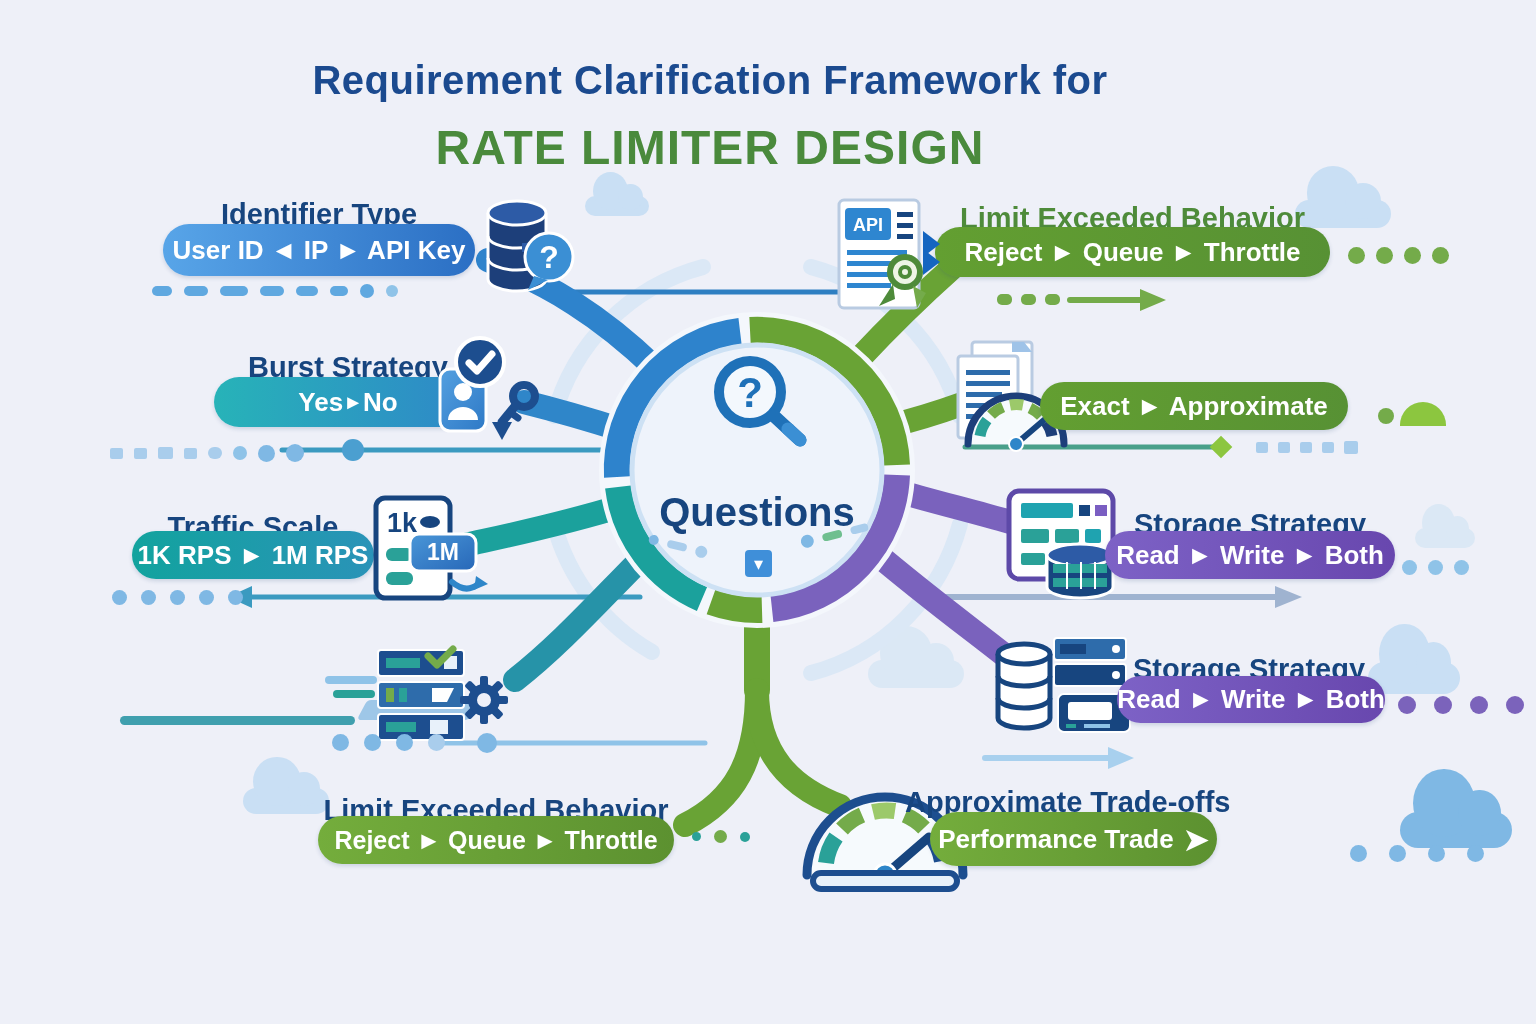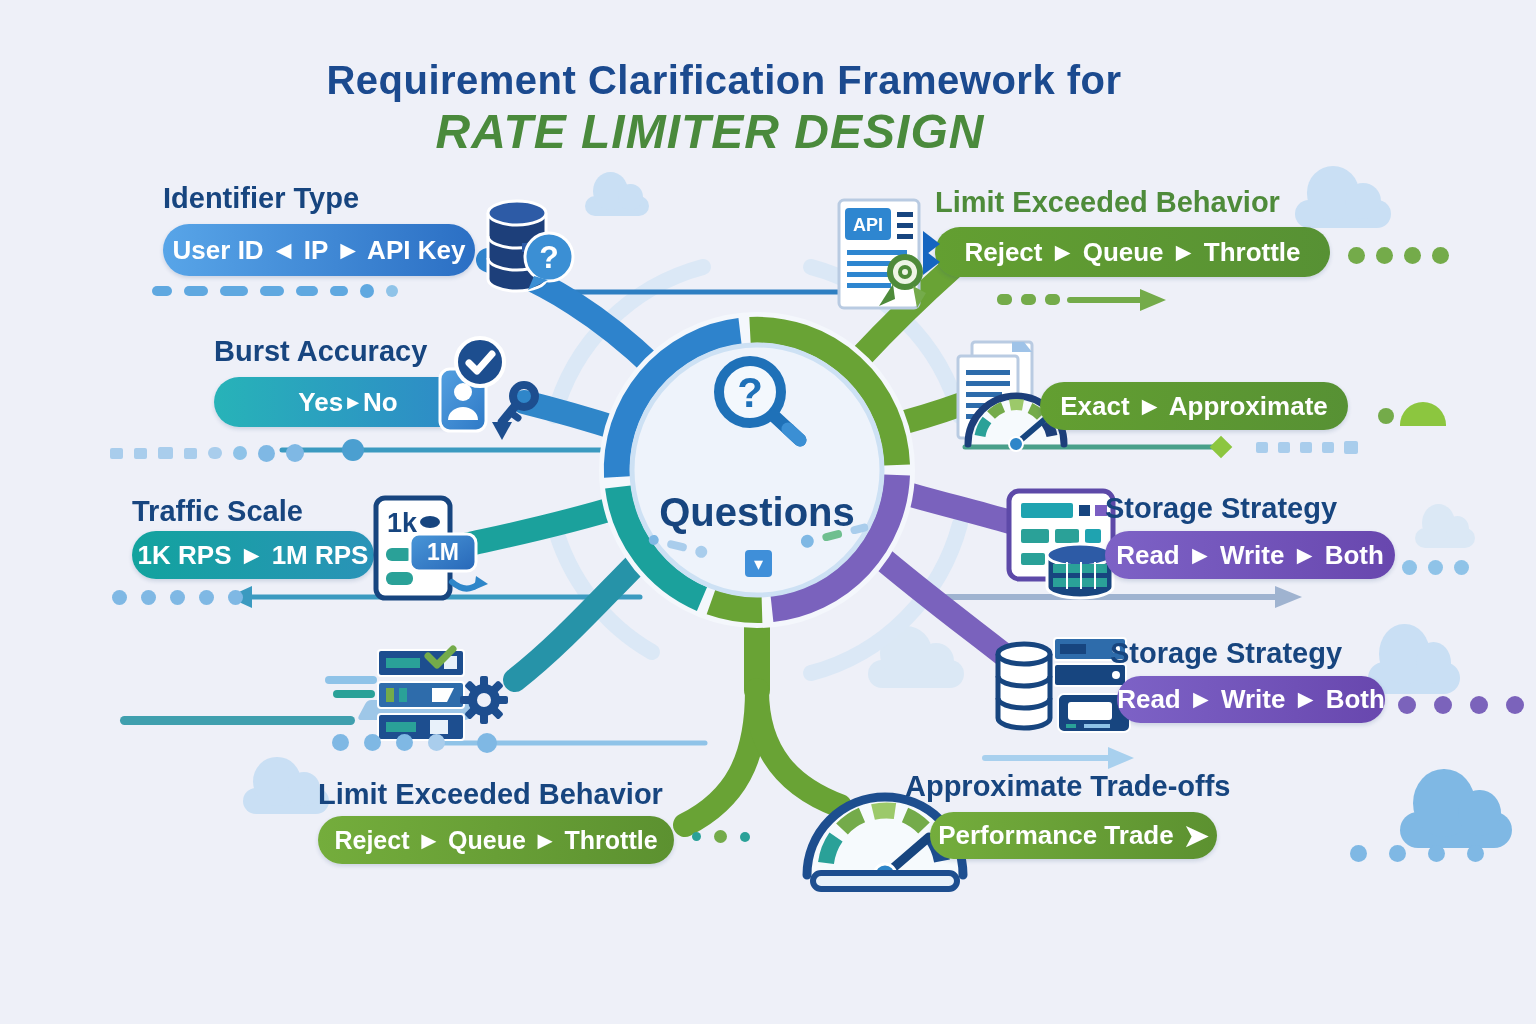--- a/index.html
+++ b/index.html
@@ -1,21 +1,21 @@
 <!DOCTYPE html>
 <html><head>
 <meta charset="utf-8">
 <style>
   html,body{margin:0;padding:0;}
   .stage{position:relative;width:1536px;height:1024px;background:#eef0f8;overflow:hidden;
          font-family:"Liberation Sans",sans-serif;}
   .abs{position:absolute;}
   .title1{font-size:40px;font-weight:800;color:#1b4a8f;text-align:center;letter-spacing:.5px;}
   .title2{font-size:48px;font-weight:800;color:#4a8a3c;text-align:center;letter-spacing:1px;}
-  .h{font-size:29px;font-weight:800;color:#17457f;white-space:nowrap;}
+  .h{font-size:29px;font-weight:800;color:#17457f;text-align:center;white-space:nowrap;margin-top:16px;}
   .h.green{color:#4e8b3a;}
   .h2line{font-size:30px;font-weight:800;color:#17457f;text-align:center;line-height:34px;}
   .pill{display:flex;align-items:center;justify-content:center;color:#fff;font-weight:800;
         font-size:26px;border-radius:27px;white-space:nowrap;box-shadow:0 2px 4px rgba(40,70,120,.18);}
   .pill-blue{background:linear-gradient(90deg,#58a5e8,#2b6fc4);}
   .pill-tealblue{background:linear-gradient(90deg,#27b3b8,#2f86c9);}
   .pill-teal{background:linear-gradient(90deg,#12a39e,#2a93b8);}
   .pill-green{background:linear-gradient(90deg,#74ad3c,#5c9130);}
   .pill-green2{background:linear-gradient(90deg,#639f31,#579134);}
   .pill-purple{background:linear-gradient(90deg,#7d62c6,#6847ae);}
@@ -97,22 +97,22 @@
         <path d="M 740 331 A 140 140 0 0 0 617 477" stroke="#2e83cc"></path>
         <path d="M 618 487 A 140 140 0 0 0 702 599" stroke="#1ba19c"></path>
         <path d="M 711 602 A 140 140 0 0 0 762 610" stroke="#69a335"></path>
         <path d="M 772 609 A 140 140 0 0 0 897 475" stroke="#7a62bd"></path>
         <path d="M 897 465 A 140 140 0 0 0 750 330" stroke="#69a335"></path>
       </g>
       <circle cx="757" cy="470" r="125" fill="#eef3fb" stroke="#cde1f4" stroke-width="5"></circle>
     </g>
   </svg>
 
-  <div class="abs title1" style="left:149px;top:58px;width:1150px;">Requirement Clarification Framework for</div>
-  <div class="abs title2" style="left:135px;top:104px;width:1150px;font-style:italic;">RATE LIMITER DESIGN</div>
+  <div class="abs title1" style="left:135px;top:58px;width:1150px;">Requirement Clarification Framework for</div>
+  <div class="abs title2" style="left:135px;top:120px;width:1150px;">RATE LIMITER DESIGN</div>
 
   <svg class="abs" style="left:700px;top:352px;" width="120" height="104" viewBox="0 0 120 104">
     <circle cx="50" cy="40" r="31" fill="#f3f8fd" stroke="#1f71b8" stroke-width="10"></circle>
     <text x="50" y="55" text-anchor="middle" font-size="42" font-weight="bold" fill="#1f71b8" font-family="Liberation Sans, sans-serif">?</text>
     <line x1="74" y1="64" x2="100" y2="88" stroke="#1f71b8" stroke-width="13" stroke-linecap="round"></line>
     <line x1="88" y1="77" x2="100" y2="88" stroke="#3b8fd4" stroke-width="13" stroke-linecap="round"></line>
   </svg>
   <div class="abs centerText" style="left:607px;top:490px;width:300px;">Questions</div>
   <div class="abs dotrow" style="left:648px;top:540px;gap:9px;transform:rotate(14deg);">
     <i style="width:10px;height:10px;"></i>
@@ -148,21 +148,21 @@
     <i class="dash" style="width:20px;height:10px;"></i>
     <i class="dash" style="width:24px;height:10px;"></i>
     <i class="dash" style="width:28px;height:10px;"></i>
     <i class="dash" style="width:24px;height:10px;"></i>
     <i class="dash" style="width:22px;height:10px;"></i>
     <i class="dash" style="width:18px;height:10px;"></i>
     <i style="width:14px;height:14px;background:#5fa8e0;"></i>
     <i style="width:12px;height:12px;background:#8fc3e8;"></i>
   </div>
 
-  <div class="abs h" style="left:214px;top:335px;width:268px;">Burst Accuracy</div>
+  <div class="abs h" style="left:214px;top:335px;width:268px;">Burst Strategy</div>
   <div class="abs pill pill-tealblue" style="left:214px;top:377px;width:268px;height:50px;justify-content:center;">
     <span>Yes</span>
     <span style="font-size:20px;">►</span>
     <span>No</span>
   </div>
   <svg class="abs" style="left:437px;top:366px;" width="52" height="68" viewBox="0 0 52 68">
     <defs>
         <linearGradient id="gcard" x1="0" y1="0" x2="1" y2="1">
       <stop offset="0" stop-color="#54a0e0"></stop>
           <stop offset="1" stop-color="#2e79c6"></stop>
@@ -406,21 +406,21 @@
       <path d="M47 54 A58 58 0 0 1 67 40" stroke="#74ab4a"></path>
       <path d="M78 37 A58 58 0 0 1 100 36" stroke="#9cc96a"></path>
       <path d="M110 40 A58 58 0 0 1 129 53" stroke="#74ab4a"></path>
       <path d="M136 61 A58 58 0 0 1 147 86" stroke="#1d4e8f"></path>
     </g>
     <line x1="90" y1="100" x2="134" y2="62" stroke="#17457f" stroke-width="9" stroke-linecap="round"></line>
     <circle cx="90" cy="100" r="11" fill="#2e86c9" stroke="#fff" stroke-width="3"></circle>
     <rect x="18" y="98" width="144" height="16" rx="8" fill="#e8f1fa" stroke="#1d4e8f" stroke-width="6"></rect>
   </svg>
   <div class="abs h" style="left:905px;top:770px;width:310px;">Approximate Trade-offs</div>
-  <div class="abs pill pill-green" style="left:930px;top:812px;width:287px;height:47px;gap:10px;">
+  <div class="abs pill pill-green" style="left:930px;top:812px;width:287px;height:54px;gap:10px;">
     <span>Performance Trade</span>
     <span style="font-size:30px;">➤</span>
   </div>
   <div class="abs dotrow" style="left:1350px;top:845px;gap:22px;">
     <i style="width:17px;height:17px;"></i>
     <i style="width:17px;height:17px;"></i>
     <i style="width:17px;height:17px;"></i>
     <i style="width:17px;height:17px;"></i>
   </div>
 

